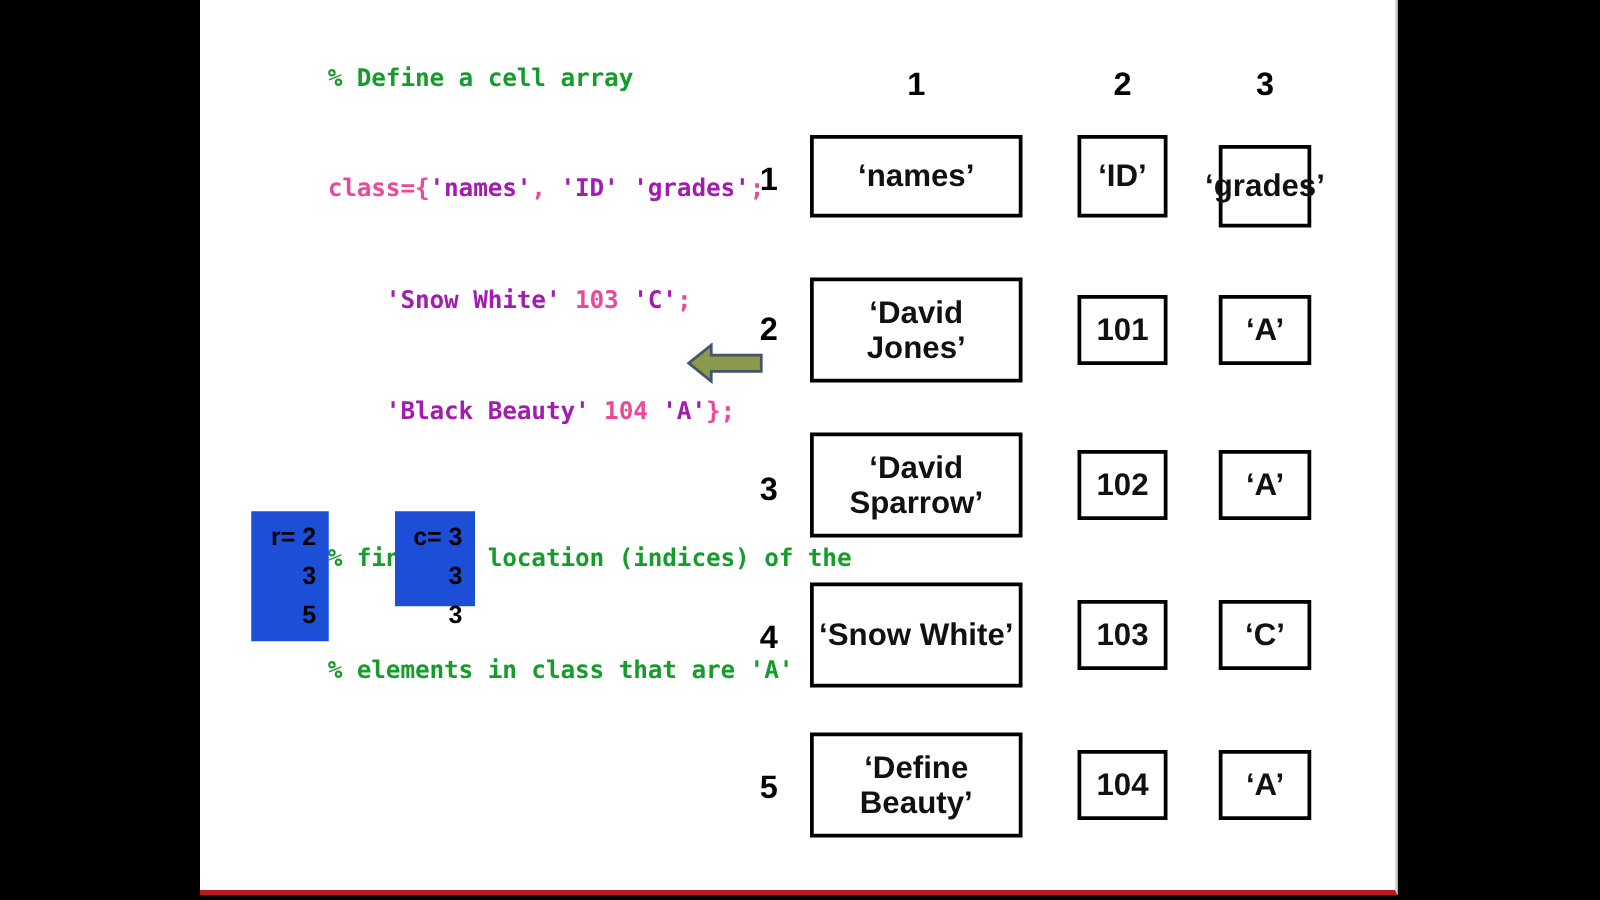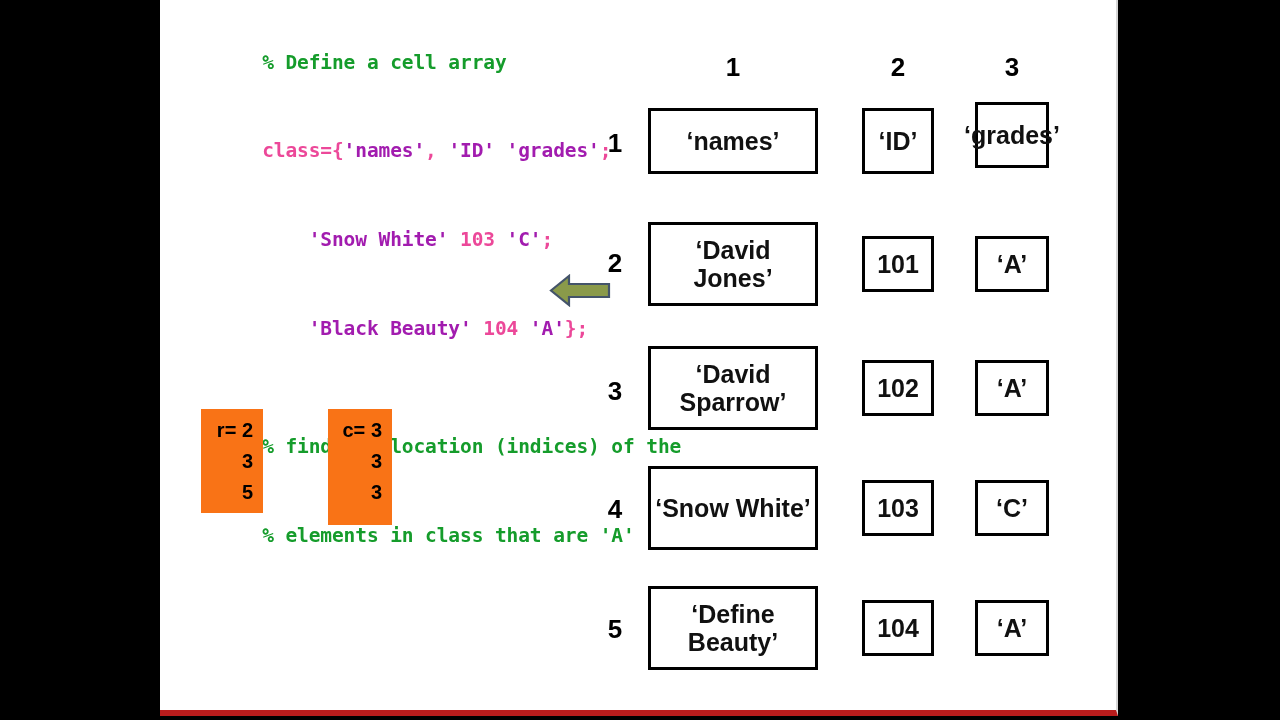--- a/index.html
+++ b/index.html
@@ -21,21 +21,21 @@
   }
   
   #slide {
     position: absolute;
     left: 160px;
     top: 0px;
     width: 958px;
     height: 716px;
     background: #ffffff;
     border-right: 2px solid #d5d5d5;
-    border-bottom: 6px solid #b91c1c;
+    border-bottom: 4px solid #b91c1c;
     box-sizing: border-box;
     overflow: hidden;
   }
 
   
   #code {
     position: absolute;
     left: 9px;
     top: 18px;
     width: 470px;
@@ -57,26 +57,26 @@
     position: absolute;
     left: 389px;
     top: 274px;
     width: 62px;
     height: 33px;
   }
 
   
   .ybox {
     position: absolute;
-    background: #f97316;
+    background: #1d4ed8;
     padding: 6px 10px 10px 10px;
     box-sizing: border-box;
   }
   #ybox-r { left: 41px;  top: 409px; width: 62px;  height: 104px; }
-  #ybox-c { left: 168px; top: 409px; width: 64px;  height: 116px; }
+  #ybox-c { left: 156px; top: 409px; width: 64px;  height: 76px; }
   .ybox-line {
     font-family: "Liberation Sans", sans-serif;
     font-size: 20px;
     font-weight: bold;
     color: #000000;
     text-align: right;
     line-height: 31px;
     white-space: pre;
   }
 
@@ -186,21 +186,21 @@
       <div class="col-headers">
         <div class="col-header c1">1</div>
         <div class="col-header c2">2</div>
         <div class="col-header c3">3</div>
       </div>
 
       <div class="grid-row" style="height:118px">
         <div class="row-label" style="top:38px">1</div>
         <div class="cell c1 cell-h" style="top:18px">‘names’</div>
         <div class="cell c2 cell-h" style="top:18px">‘ID’</div>
-        <div class="cell c3 cell-h" style="top:12px">‘grades’</div>
+        <div class="cell c3 cell-h" style="top:26px">‘grades’</div>
       </div>
 
       <div class="grid-row" style="height:128px">
         <div class="row-label" style="top:40px">2</div>
         <div class="cell c1 cell-t" style="top:14px">‘David Jones’</div>
         <div class="cell c2" style="top:28px;height:56px">101</div>
         <div class="cell c3" style="top:28px;height:56px">‘A’</div>
       </div>
 
       <div class="grid-row" style="height:120px">

